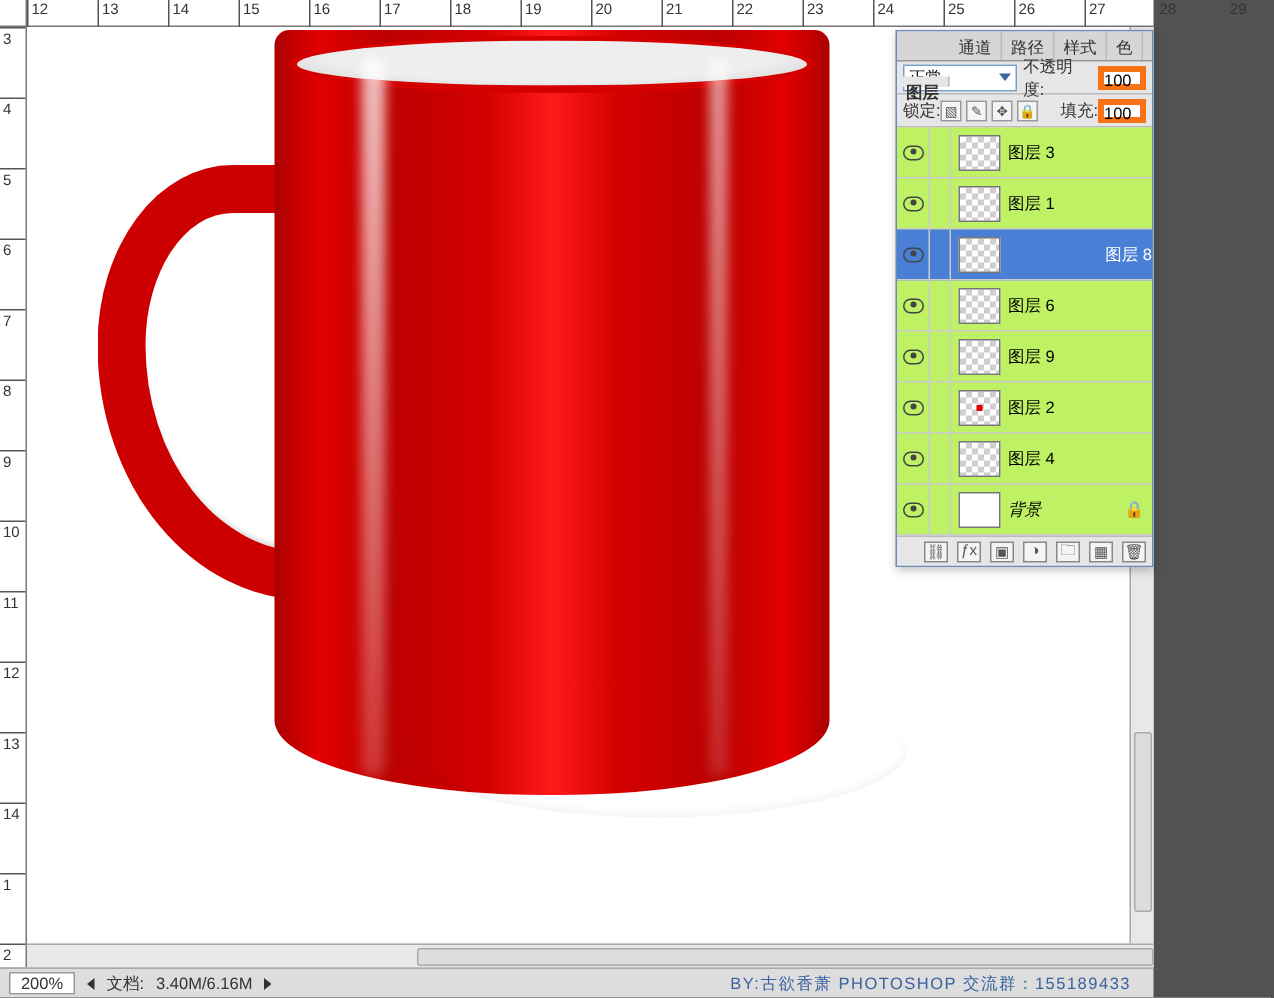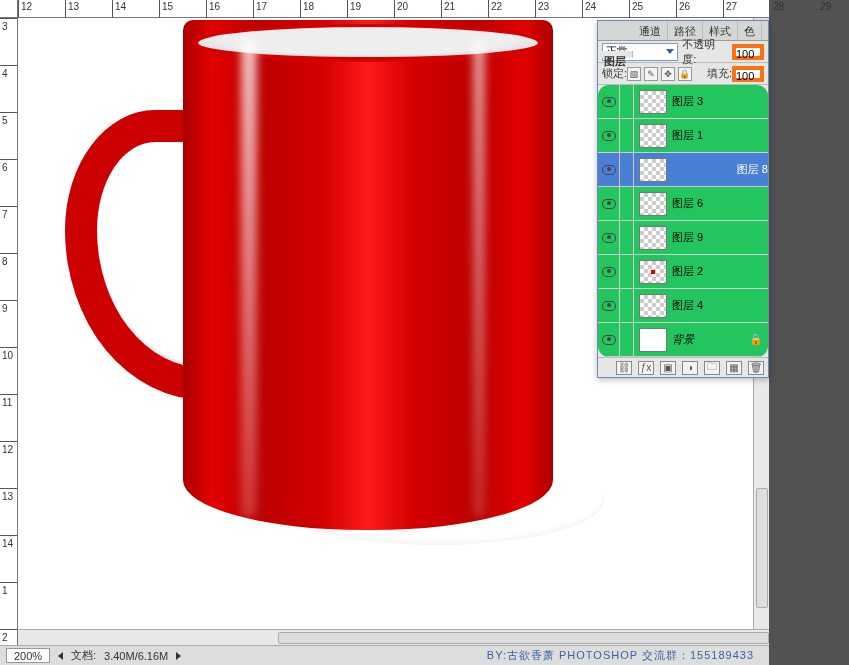--- a/index.html
+++ b/index.html
@@ -35,21 +35,21 @@
 .panel-tab.active { background: #e6e6e6; font-weight: bold; border-bottom: 1px solid #e6e6e6; position: relative; top: 1px; margin-top: 29px; }
 .panel-row1 { display: flex; align-items: center; height: 22px; padding: 0 4px; gap: 4px; border-bottom: 1px solid #bbb; }
 .blend-select { width: 78px; height: 18px; background: #fff; border: 1px solid #7b9ecd; display: flex; align-items: center; justify-content: space-between; padding: 0 3px; }
 .blend-select .chev { width: 0; height: 0; border-left: 4px solid transparent; border-right: 4px solid transparent; border-top: 5px solid #3a63a0; }
 .lbl { color: #333; }
 .numbox { width: 32px; height: 16px; background: #fff; border: 4px solid #f97316; text-align: right; padding-right: 16px; }
 .panel-row2 { display: flex; align-items: center; height: 22px; padding: 0 4px; gap: 0; border-bottom: 1px solid #bbb; }
 .lock-icons { display: flex; gap: 3px; }
 .lock-icons span { width: 14px; height: 14px; border: 1px solid #999; background: #f4f4f4; display: flex; align-items: center; justify-content: center; font-size: 9px; color: #555; }
 
-.layers-list { max-height: 310px; overflow-y: auto; background: #22c55e; border-radius: 11px; }
+.layers-list { max-height: 310px; overflow-y: auto; background: #bef264; }
 .layer { display: flex; align-items: center; height: 34px; border-bottom: 1px solid #ccc; }
 .layer.selected { background: #4a7fd6; color: #fff; text-align: right; }
 .layer .vis { width: 22px; height: 34px; border-right: 1px solid #ccc; display: flex; align-items: center; justify-content: center; }
 .layer .linkcol { width: 14px; height: 34px; border-right: 1px solid #ccc; }
 .layer .thumb { width: 28px; height: 24px; margin: 0 5px; border: 1px solid #777; background: #fff; position: relative; }
 .layer .thumb.checker { background-image: linear-gradient(45deg, #ccc 25%, transparent 25%, transparent 75%, #ccc 75%), linear-gradient(45deg, #ccc 25%, transparent 25%, transparent 75%, #ccc 75%); background-size: 8px 8px; background-position: 0 0, 4px 4px; }
 .layer .thumb .dot { position: absolute; left: 50%; top: 50%; width: 4px; height: 4px; background: #d00; transform: translate(-50%,-50%); }
 .layer .name { flex: 1; font-size: 11px; }
 .layer.bg .name { font-style: italic; }
 .layer.bg .lock { margin-right: 5px; color: #555; }

